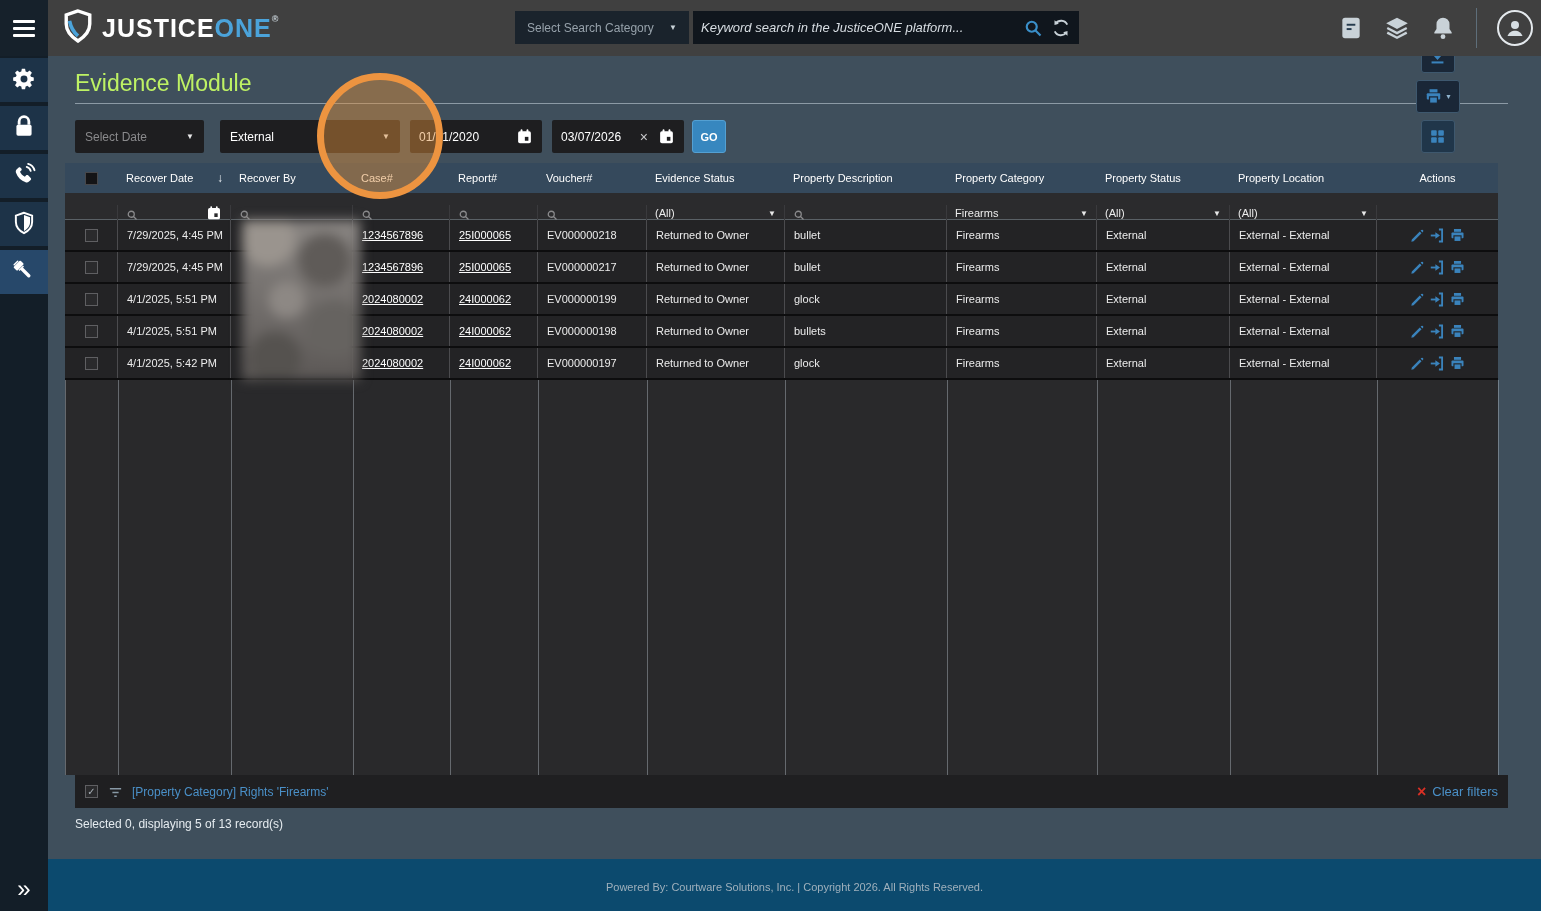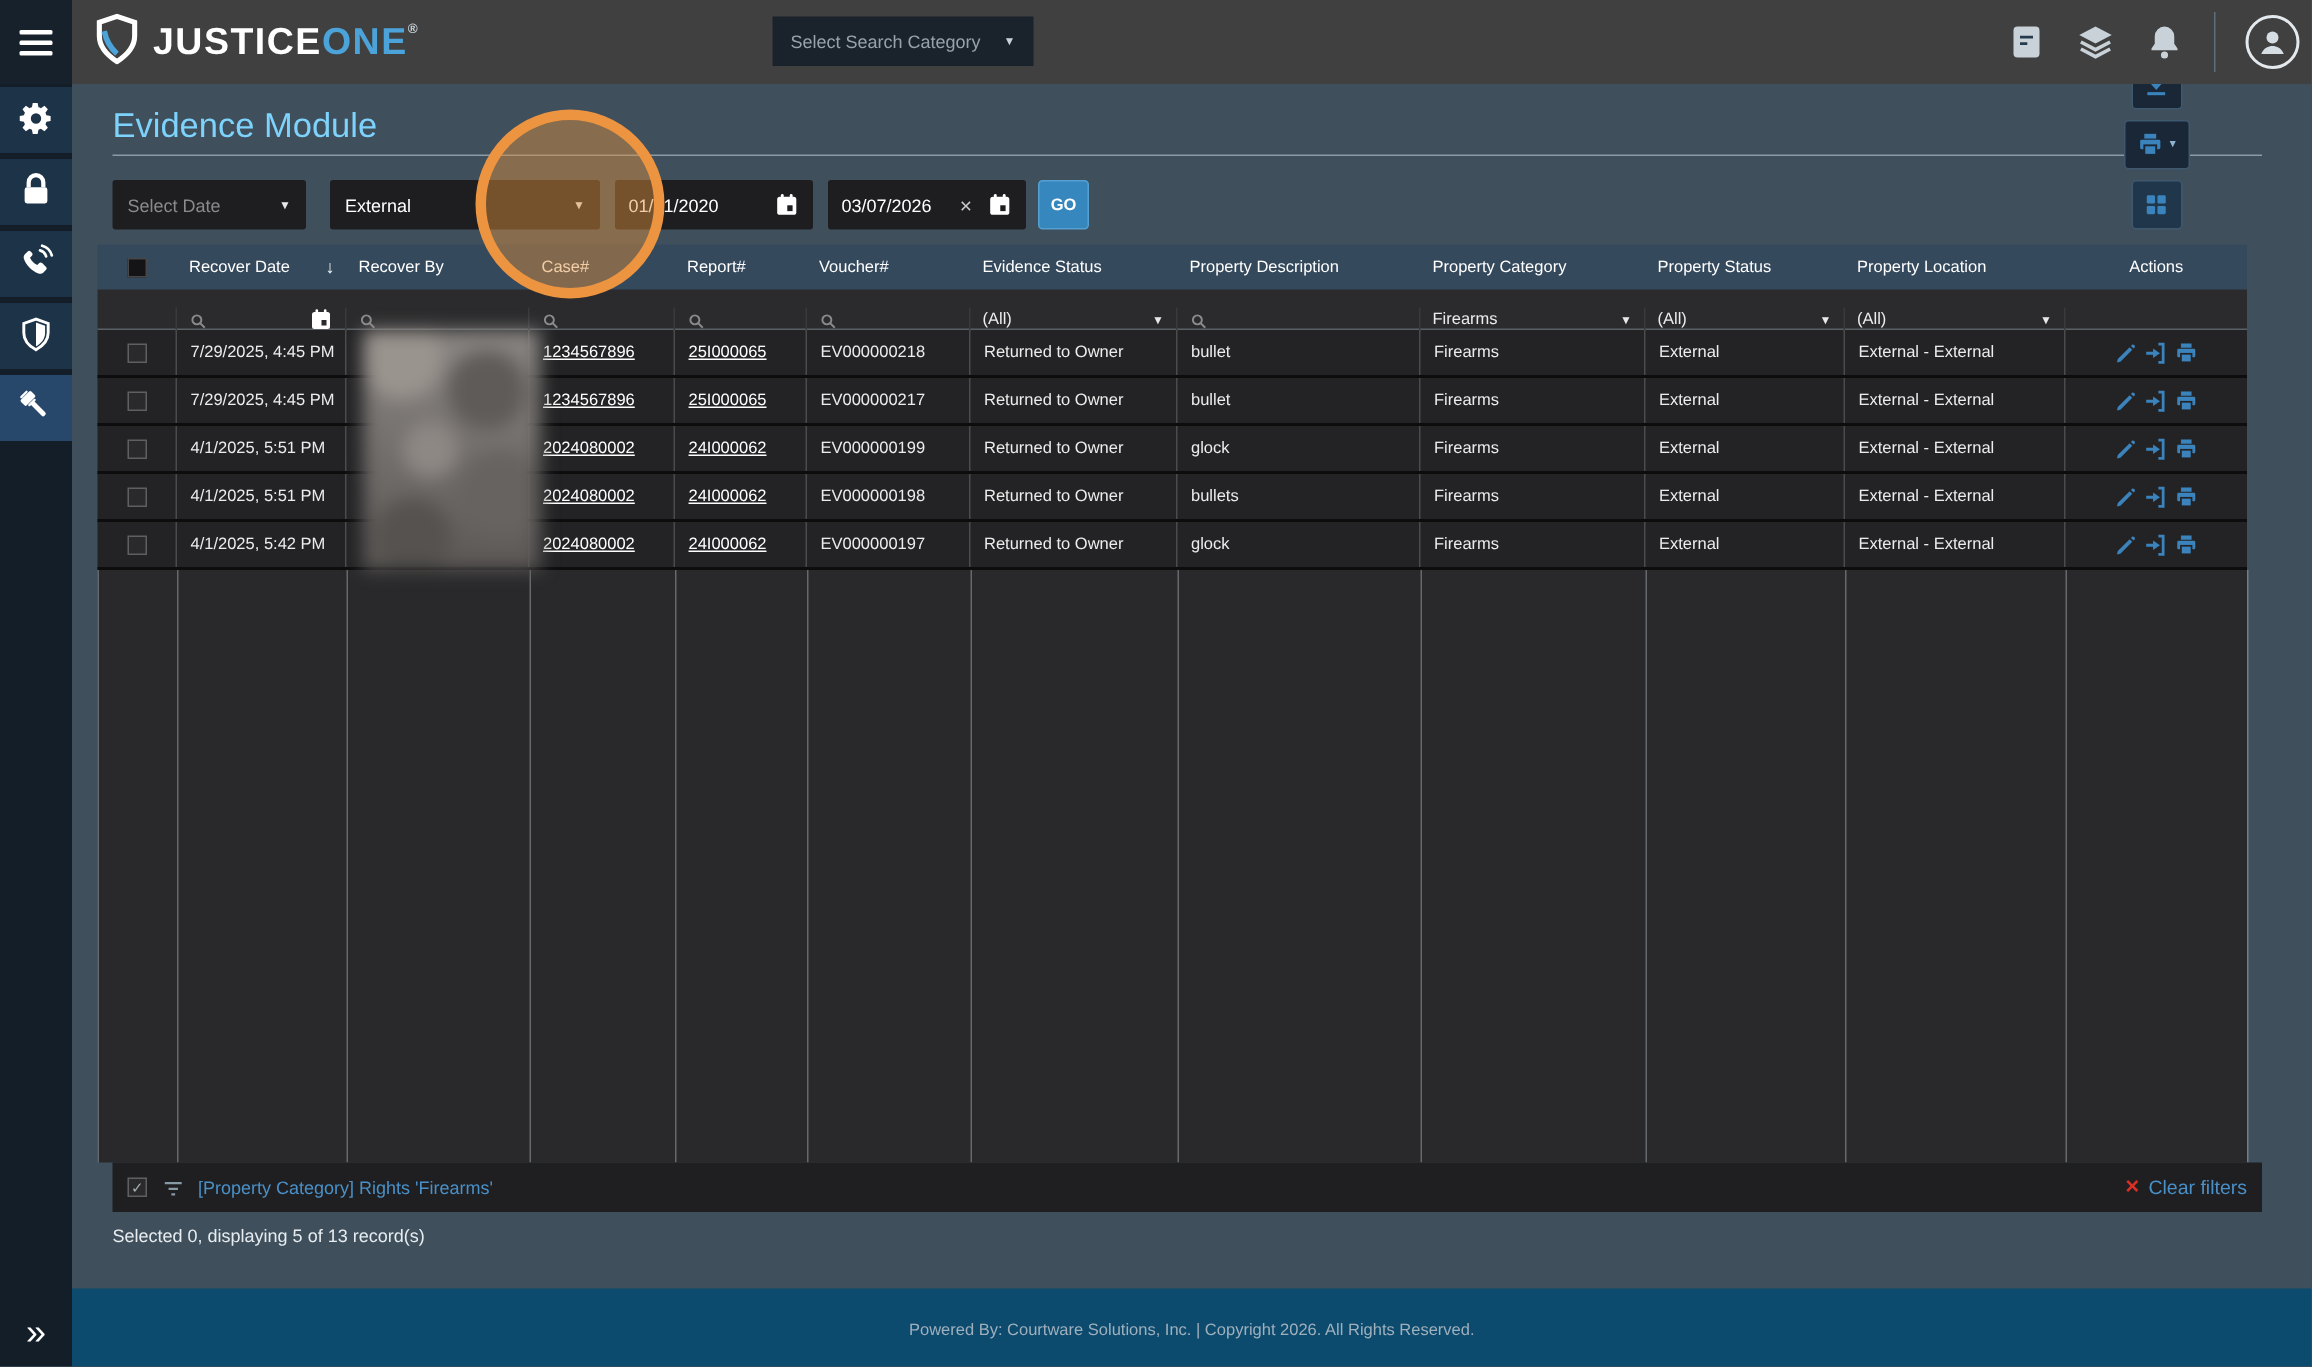--- a/index.html
+++ b/index.html
@@ -32,21 +32,21 @@
   .search-box .sync { color:#C9D2D8; width:20px; height:20px; margin-left:8px; cursor:pointer; }
   .top-icons { position:absolute; right:8px; top:0; height:56px; display:flex; align-items:center; gap:20px; }
   .top-icons .ticon { color:#C9D2D8; background:none; border:none; cursor:pointer; width:26px; height:26px; }
   .ticon svg { width:100%; height:100%; }
   .top-divider { width:1px; height:40px; background:#5E6E7A; }
   .avatar { width:36px; height:36px; border:2px solid #E4E9ED; border-radius:50%; display:flex; align-items:center; justify-content:center; color:#D7DEE3; background:none; cursor:pointer; }
   .avatar svg { width:24px; height:24px; }
 
   
   .main { position:absolute; left:48px; top:56px; width:1493px; height:803px; }
-  .page-title { position:absolute; left:27px; top:14px; font-size:23px; font-weight:400; color:#7dd3fc; }
+  .page-title { position:absolute; left:27px; top:14px; font-size:23px; font-weight:400; color:#bef264; }
   .title-rule { position:absolute; left:27px; top:47px; width:1433px; border-bottom:1px solid #8C9AA5; }
 
   .filterbar { position:absolute; left:27px; top:64px; width:1433px; height:33px; display:flex; align-items:flex-end; }
   .ctl { height:33px; background:#1E1E20; border-radius:2px; display:flex; align-items:center; font-size:12px; color:#FFF; }
   .ctl .caret { font-size:8px; color:#E8E8E8; margin-left:auto; }
   .dd-date { width:129px; padding:0 10px; color:#8A8A8C; cursor:pointer; }
   .dd-loc { width:180px; padding:0 10px; margin-left:16px; cursor:pointer; }
   .date-field { width:132px; padding:0 9px; margin-left:10px; gap:6px; }
   .date-field .cal { margin-left:auto; color:#FFF; width:17px; height:17px; cursor:pointer; }
   .date-field .clr { margin-left:auto; color:#C9C9CB; font-size:14px; cursor:pointer; }
@@ -165,20 +165,33 @@
       <span><svg viewBox="0 0 24 26">
             <path d="M12 1.5 3 4.5v7c0 6 4 9.8 9 13 5-3.2 9-7 9-13v-7L12 1.5z" fill="none" stroke="#FFF" stroke-width="2.6"></path>
             <path d="M5.5 9c1 5 3 8.5 6.5 11.5" fill="none" stroke="#4BA3DA" stroke-width="2.8"></path>
           </svg></span>
       <span class="logo-text"><span>JUSTICE</span><span class="logo-one">ONE</span><sup class="logo-reg">®</sup></span>
     </div>
     <div class="search-group">
       <div class="search-cat">
         <span>Select Search Category</span>
         <span class="caret" style="font-size:8px;color:#C9D2D8;">▼</span>
+      </div>
+      <div class="search-box">
+        <input type="text" placeholder="Keyword search in the JusticeONE platform..." style="">
+        <span class="mag"><svg viewBox="0 0 24 24" fill="none" stroke="currentColor" stroke-width="2.6">
+              <circle cx="10.5" cy="10.5" r="6"></circle>
+              <line x1="15" y1="15" x2="21" y2="21"></line>
+            </svg></span>
+        <span class="sync"><svg viewBox="0 0 24 24" fill="none" stroke="currentColor" stroke-width="2.2">
+              <path d="M19.5 8A8 8 0 0 0 5.6 6.8"></path>
+              <polygon points="4.2,2.6 4.2,8.4 9.4,7" fill="currentColor" stroke="none"></polygon>
+              <path d="M4.5 16a8 8 0 0 0 13.9 1.2"></path>
+              <polygon points="19.8,21.4 19.8,15.6 14.6,17" fill="currentColor" stroke="none"></polygon>
+            </svg></span>
       </div>
     </div>
     <div class="top-icons">
       <button class="ticon"><svg viewBox="0 0 24 24">
             <rect x="4" y="2.5" width="16" height="19" rx="2.5" fill="currentColor"></rect>
             <line x1="8" y1="9" x2="16" y2="9" stroke="#263B4E" stroke-width="1.8"></line>
             <line x1="8" y1="13" x2="12.5" y2="13" stroke="#263B4E" stroke-width="1.8"></line>
           </svg></button>
       <button class="ticon"><svg viewBox="0 0 24 24">
             <path fill="currentColor" d="M12 2.5 22 7.7l-10 5.2L2 7.7l10-5.2z"></path>

